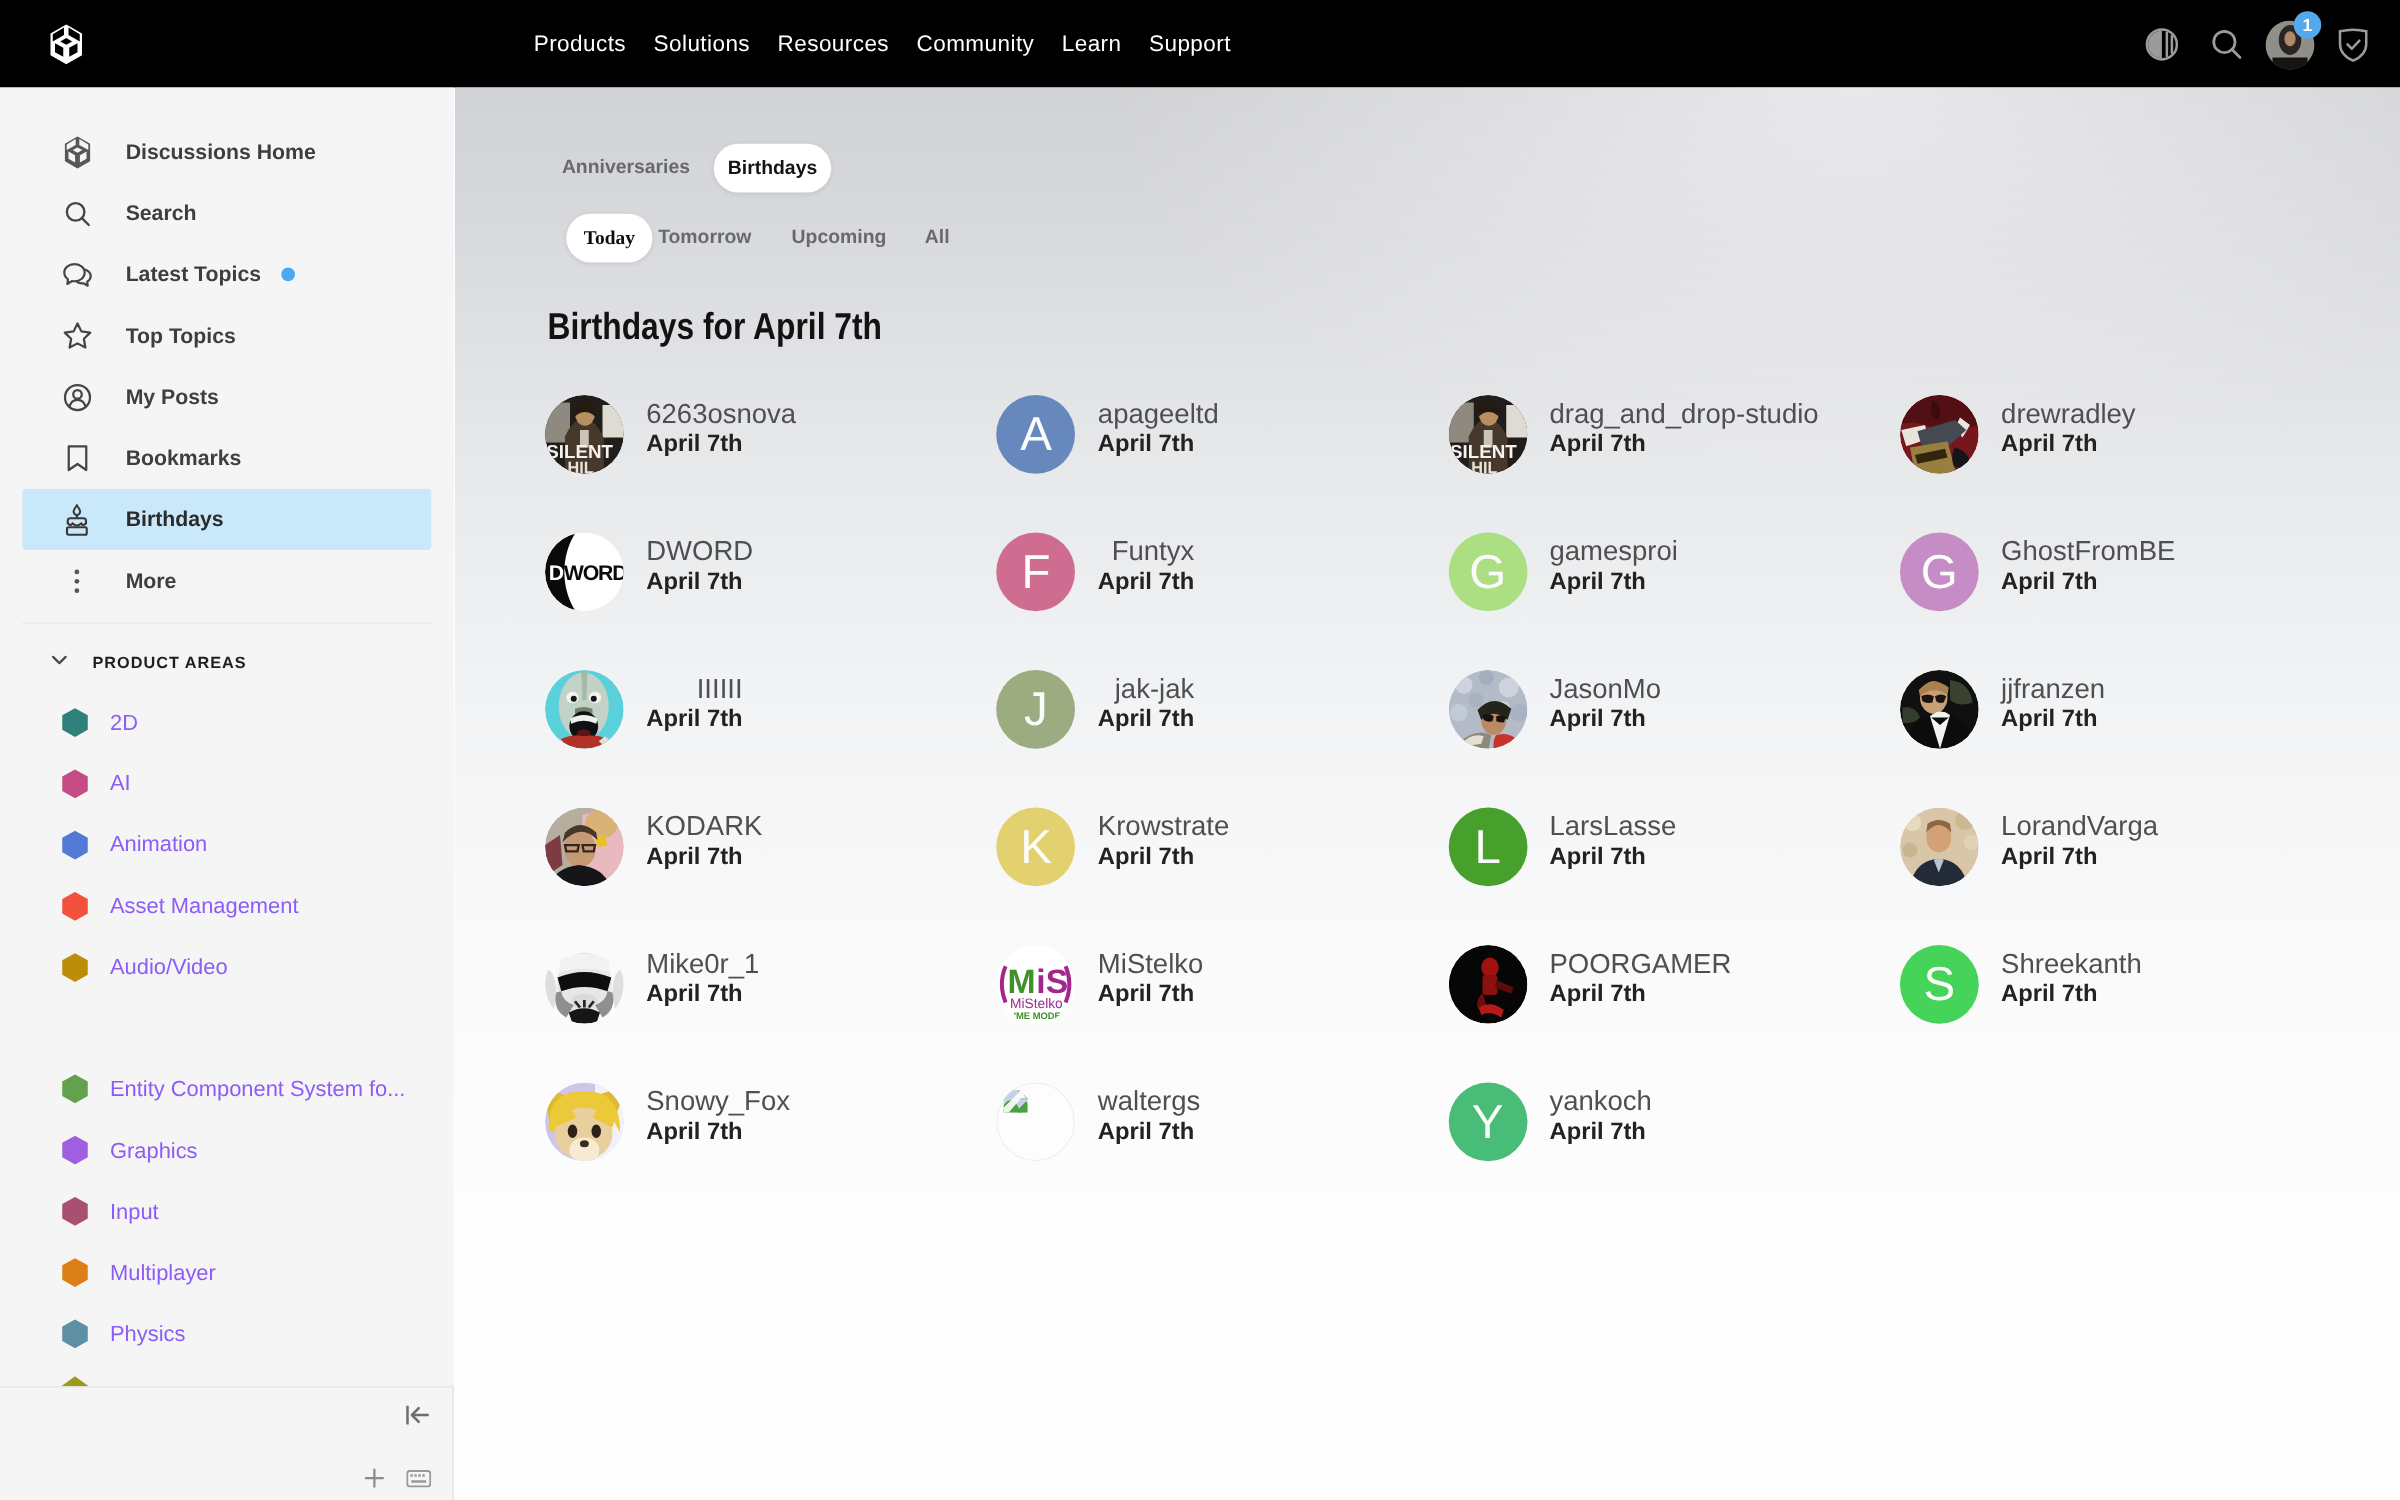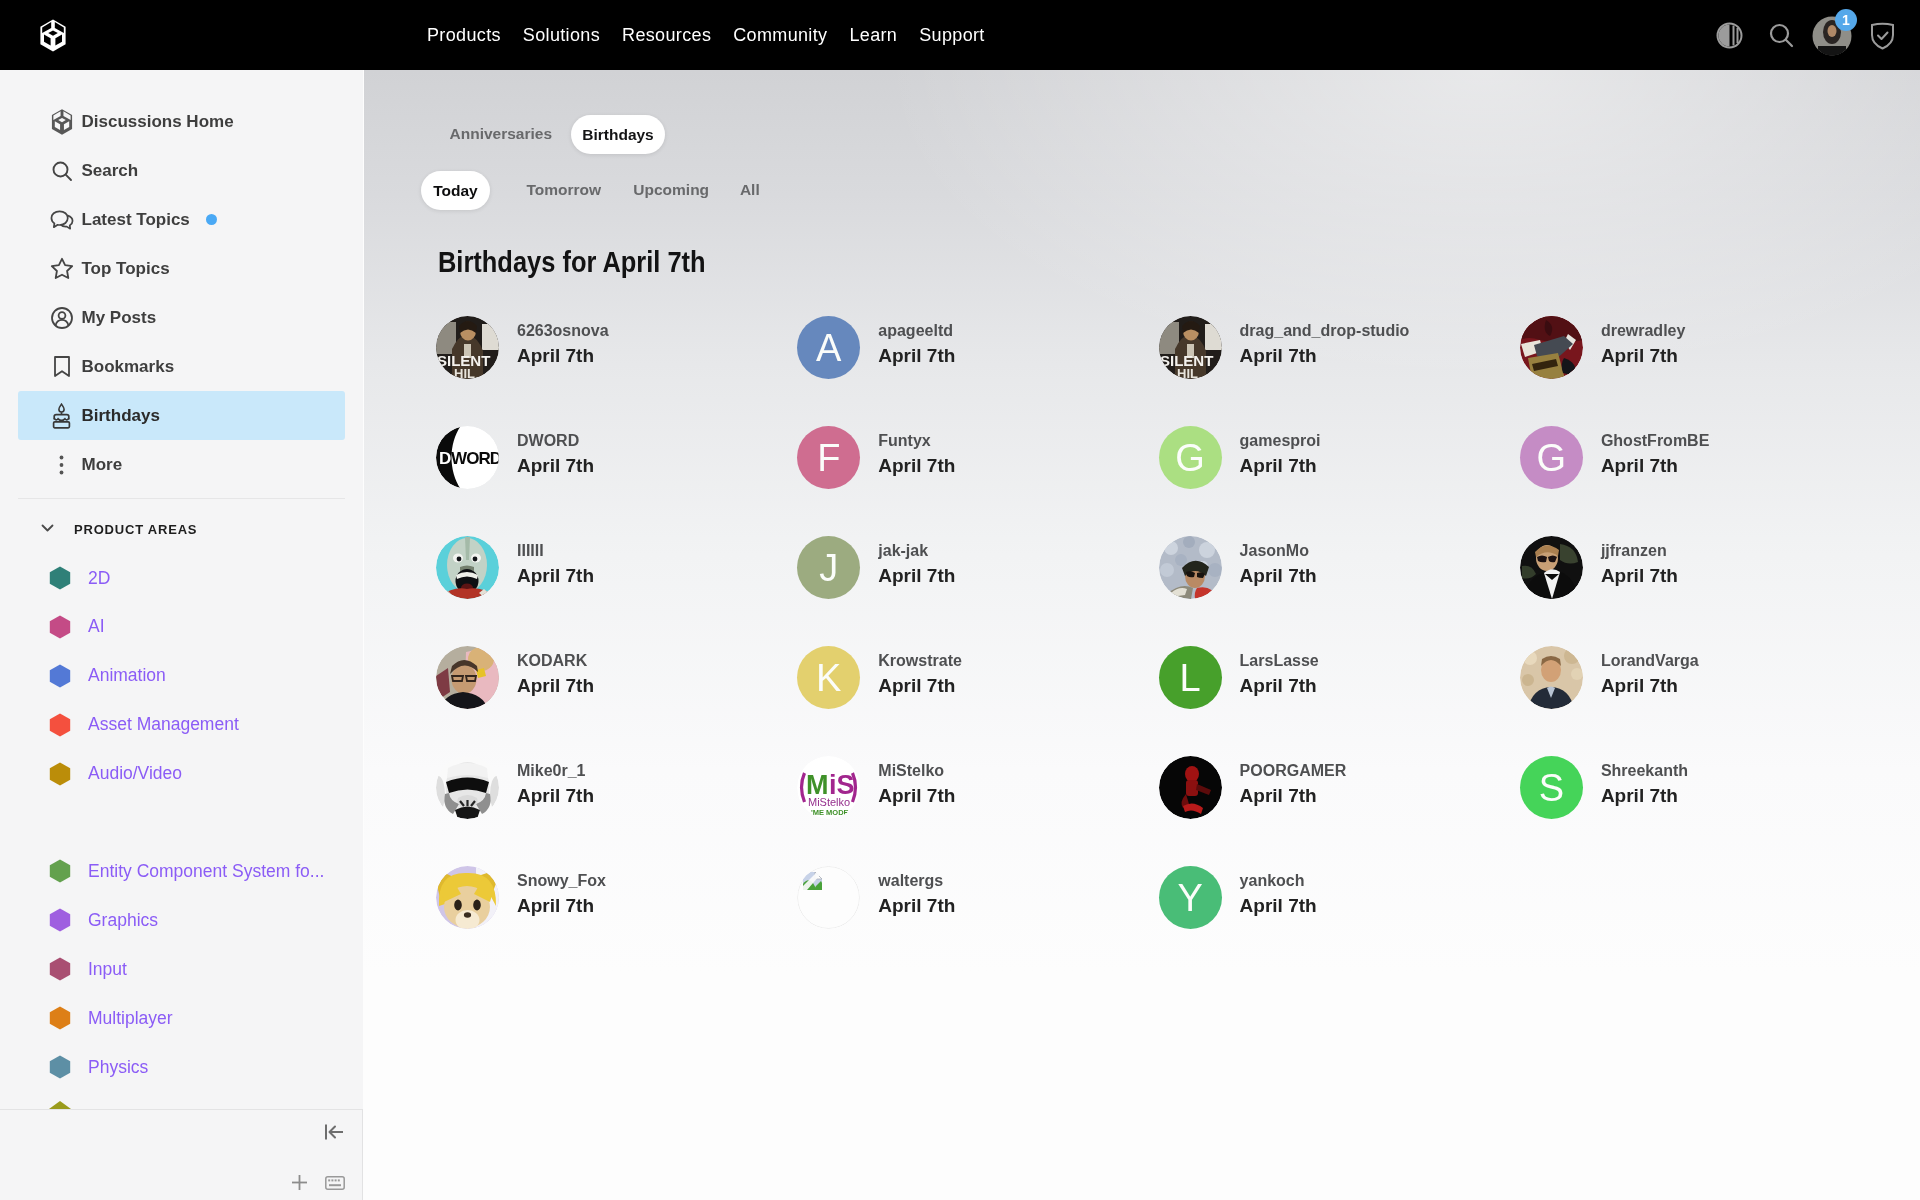--- a/index.html
+++ b/index.html
@@ -11,21 +11,21 @@
 #logo { position:absolute; left:38px; top:19px; }
 #nav { position:absolute; left:427px; top:0; height:70px; display:flex; align-items:center; gap:22px; }
 #nav span { color:#fff; font-size:18px; font-weight:400; letter-spacing:.35px; }
 #nav span.act { color:#ffffff; }
 .hicon { position:absolute; }
 
 
 #sidebar { position:absolute; left:0; top:70px; width:363px; height:1130px; background:#f5f5f6; }
 .srow { position:absolute; left:18px; width:327px; height:49px; display:flex; align-items:center; border-radius:3px; }
 .srow .sic { width:24px; height:24px; margin-left:31.5px; flex:0 0 24px; display:flex; align-items:center; justify-content:center; }
-.srow .slab { margin-left:8px; font-size:17px; font-weight:600; color:#3e3e3e; }
+.srow .slab { margin-left:27px; font-size:17px; font-weight:600; color:#3e3e3e; }
 .srow.active { background:#c9e8fa; }
 .srow.active .slab { color:#2b2b2b; font-weight:700; }
 .bluedot { width:11px; height:11px; border-radius:50%; background:#4aa9f5; margin-left:16px; }
 #pahead { position:absolute; left:0; top:445px; width:363px; height:28px; }
 #pahead .chev { position:absolute; left:41px; top:9px; }
 #pahead .pat { position:absolute; left:74px; top:7px; font-size:13px; font-weight:700; color:#1e1e1e; letter-spacing:.8px; }
 .prow { position:absolute; left:18px; width:327px; height:49px; display:flex; align-items:center; }
 .prow .hex { margin-left:31px; flex:0 0 22px; }
 .prow .plab { margin-left:17px; font-size:17.5px; font-weight:500; color:#8b5cf6; }
 #sfoot-line { position:absolute; left:0; top:1038.7px; width:363px; border-top:1px solid #e3e3e4; }
@@ -35,33 +35,33 @@
 #main { position:absolute; left:364px; top:70px; width:1556px; height:1130px;
   background:
    radial-gradient(1000px 520px at 72% 0%, rgba(255,255,255,.5), rgba(255,255,255,0) 60%),
    linear-gradient(180deg, #d1d2d5 0%, #d9dadd 11%, #e7e8ea 26%, #f2f3f4 43%, #fafafb 62%, #fdfdfd 80%, #fdfdfd 100%);
 }
 .pill { position:absolute; background:#fff; border-radius:20px; box-shadow:0 1px 4px rgba(0,0,0,.10); display:flex; align-items:center; justify-content:center; }
 .tabtxt { position:absolute; font-size:15.5px; font-weight:600; color:#68696b; }
 #t-anniv { left:85.5px; top:55px; }
 #p-bday { left:207px; top:45px; width:94px; height:39px; }
 #p-bday span { font-size:15.5px; font-weight:700; color:#141415; }
-#p-today { left:57px; top:101px; width:69px; height:39px; }
+#p-today { left:89px; top:101px; width:69px; height:39px;font-family:Liberation Serif, serif; }
 #p-today span { font-size:15.5px; font-weight:700; color:#0c0c0d; }
 #t-tom { left:162.5px; top:111px; }
 #t-upc { left:269.3px; top:111px; }
 #t-all { left:375.9px; top:111px; }
 #h1 { position:absolute; left:73.5px; top:175px; font-size:30px; font-weight:700; color:#121213; transform:scaleX(.848); transform-origin:left center; white-space:nowrap; }
 
 #grid { position:absolute; left:72px; top:245.5px; display:grid; grid-template-columns:361.3px 361.3px 361.3px 361.3px; grid-auto-rows:63px; row-gap:47px; }
 .cell { display:flex; align-items:center; height:63px; }
 .av { width:63px; height:63px; border-radius:50%; flex:0 0 63px; overflow:hidden; position:relative; }
 .lav { display:flex; align-items:center; justify-content:center; color:#fbfdfa; font-size:38px; font-weight:400; padding-top:2px; }
 .meta { margin-left:18px; position:relative; top:-4px; }
-.meta .nm { font-size:16px; font-weight:700; color:#4e4f51; line-height:25px; }
+.meta .nm { font-size:22px; font-weight:400; color:#4e4f51; line-height:25px;text-align:right; }
 .meta .dt { font-size:19px; font-weight:700; color:#222; line-height:25px; }
 </style>
 </head>
 <body>
 <div id="page">
 
   <div id="topbar">
     <svg id="logo" width="30" height="33" viewBox="0 0 100 110">
       <g fill="#fff">
         <path d="M50 2 92 26 92 84 50 108 8 84 8 26Z" fill="#fff"></path>

